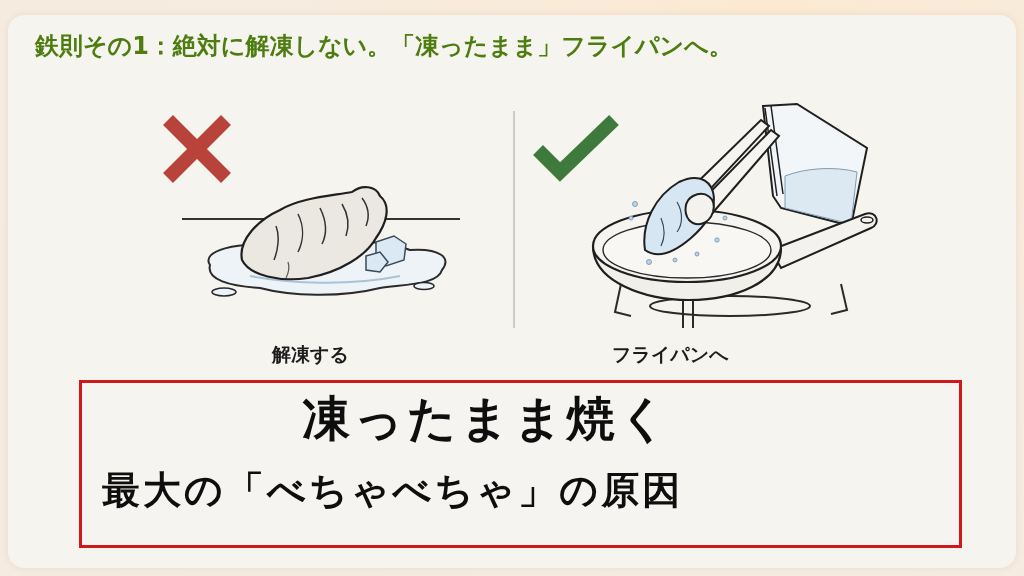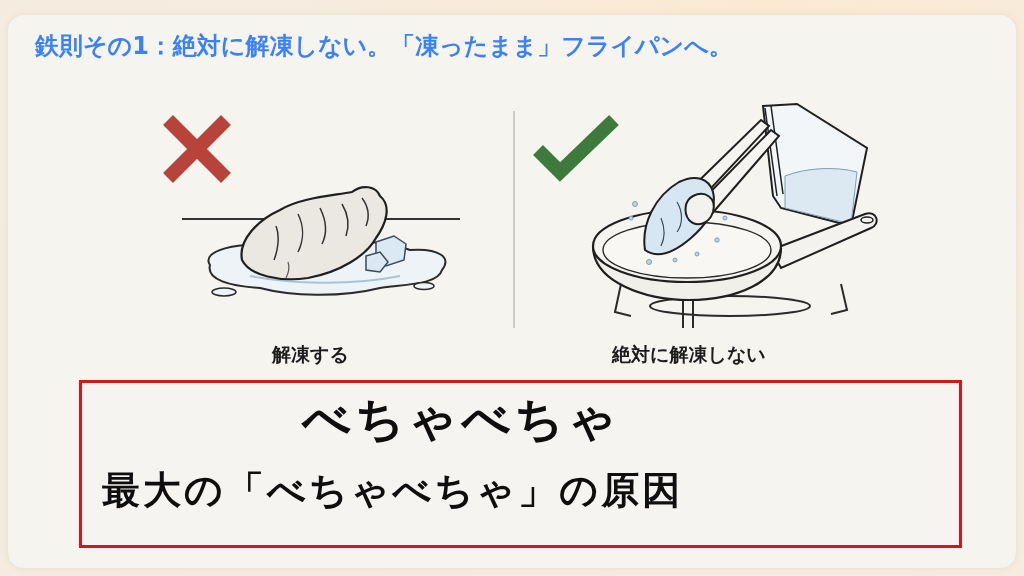--- a/index.html
+++ b/index.html
@@ -9,21 +9,21 @@
     font-family: "DejaVu Sans", sans-serif;
     position: relative;
   }
   .card {
     position: absolute; left: 8px; top: 15px; width: 1008px; height: 553px;
     background: #f6f4ef; border-radius: 16px;
     box-shadow: 0 0 6px rgba(200,170,140,0.25);
   }
   .headline {
     position: absolute; left: 35px; top: 30px;
-    font-size: 24px; font-weight: bold; color: #3b82f6;
+    font-size: 24px; font-weight: bold; color: #4d7c0f;
     letter-spacing: 0px; white-space: nowrap;
     font-family: "DejaVu Sans", sans-serif;
   }
   .divider {
     position: absolute; left: 513px; top: 111px; width: 2px; height: 217px;
     background: #cfccc6;
   }
   .icon-abs { position: absolute; }
   .caption {
     position: absolute; font-size: 19px; font-weight: bold; color: #1c1c1c;
@@ -120,18 +120,18 @@
     <circle cx="50" cy="104" r="2.5" fill="#bcd5ea" stroke="#6f8fa8" stroke-width="0.8"></circle>
     <circle cx="46" cy="118" r="2" fill="#bcd5ea" stroke="#6f8fa8" stroke-width="0.8"></circle>
     <circle cx="132" cy="140" r="2.2" fill="#bcd5ea" stroke="#6f8fa8" stroke-width="0.8"></circle>
     <circle cx="140" cy="118" r="2" fill="#bcd5ea" stroke="#6f8fa8" stroke-width="0.8"></circle>
     <circle cx="64" cy="162" r="2.5" fill="#bcd5ea" stroke="#6f8fa8" stroke-width="0.8"></circle>
     <circle cx="90" cy="160" r="2" fill="#bcd5ea" stroke="#6f8fa8" stroke-width="0.8"></circle>
     <circle cx="112" cy="154" r="2" fill="#bcd5ea" stroke="#6f8fa8" stroke-width="0.8"></circle>
   </svg>
 </div>
 
-<div class="caption" style="left:612px;top:342px;">絶対に解凍しない</div>
+<div class="caption" style="left:612px;top:342px;">フライパンへ</div>
 
 <div class="callout">
-  <div class="callout-line l1">べちゃべちゃ</div>
+  <div class="callout-line l1">凍ったまま焼く</div>
   <div class="callout-line l2">最大の「べちゃべちゃ」の原因</div>
 </div>
 
 </body></html>

